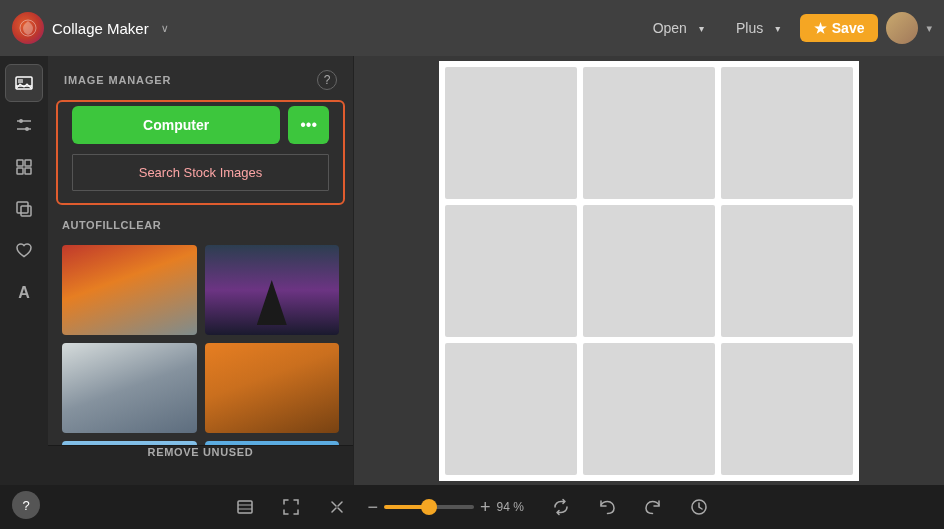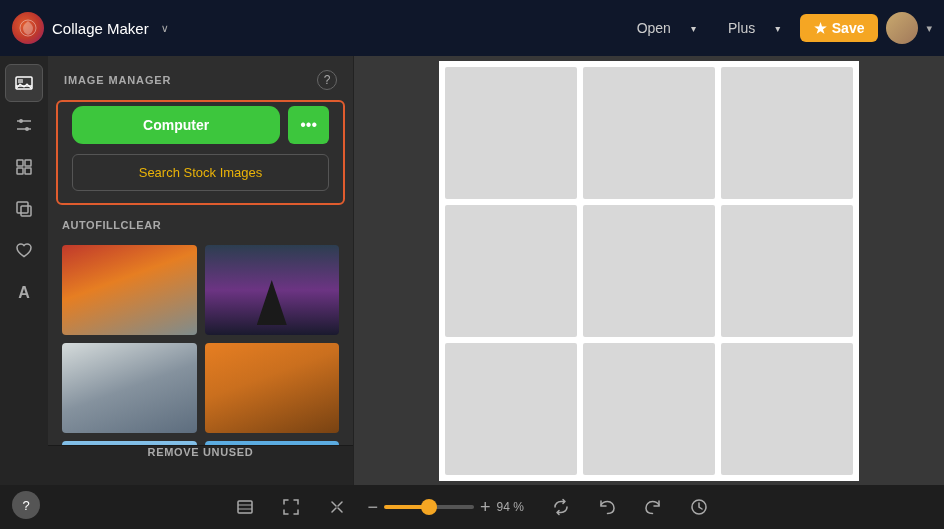--- a/index.html
+++ b/index.html
@@ -10,21 +10,21 @@
       font-family: -apple-system, BlinkMacSystemFont, 'Segoe UI', sans-serif;
       color: #fff;
       overflow: hidden;
       display: flex;
       flex-direction: column;
     }
 
     
     .topbar {
       height: 56px;
-      background: #0f172a;
+      background: #404040;
       display: flex;
       align-items: center;
       padding: 0 12px;
       gap: 8px;
       flex-shrink: 0;
     }
     .topbar-logo {
       width: 32px;
       height: 32px;
       border-radius: 50%;
@@ -45,21 +45,21 @@
       margin-right: auto;
     }
     .topbar-btn {
       background: transparent;
       border: none;
       color: #ccc;
       font-size: 14px;
       cursor: pointer;
       padding: 6px 12px;
       border-radius: 4px;
-      display: flex; align-items: center; gap: 20px;
+      display: flex; align-items: center; gap: 12px;
     }
     .plus-btn {
       background: #f5a623;
       color: #fff;
       border: none;
       border-radius: 6px;
       padding: 6px 14px;
       font-size: 14px;
       font-weight: 600;
       cursor: pointer;
@@ -158,42 +158,42 @@
     .btn-row {
       display: flex;
       gap: 8px;
       margin-bottom: 10px;
     }
     .computer-btn {
       flex: 1;
       background: #3dc63d;
       color: #fff;
       border: none;
-      border-radius: 11px;
+      border-radius: 6px;
       padding: 10px 0;
       font-size: 14px;
       font-weight: 600;
       cursor: pointer;
     }
     .more-btn {
       background: #3dc63d;
       color: #fff;
       border: none;
       border-radius: 6px;
       padding: 10px 12px;
       font-size: 16px;
       cursor: pointer;
       display: flex; align-items: center;
     }
     .stock-btn {
       width: 100%;
       background: transparent;
       border: 1px solid #555;
-      color: #eab308;
-      border-radius: 6px;
+      color: #fca5a5;
+      border-radius: 1px;
       padding: 10px 0;
       font-size: 13px;
       cursor: pointer;
     }
 
     
     .action-row {
       display: flex;
       align-items: center;
       padding: 4px 14px 10px;

